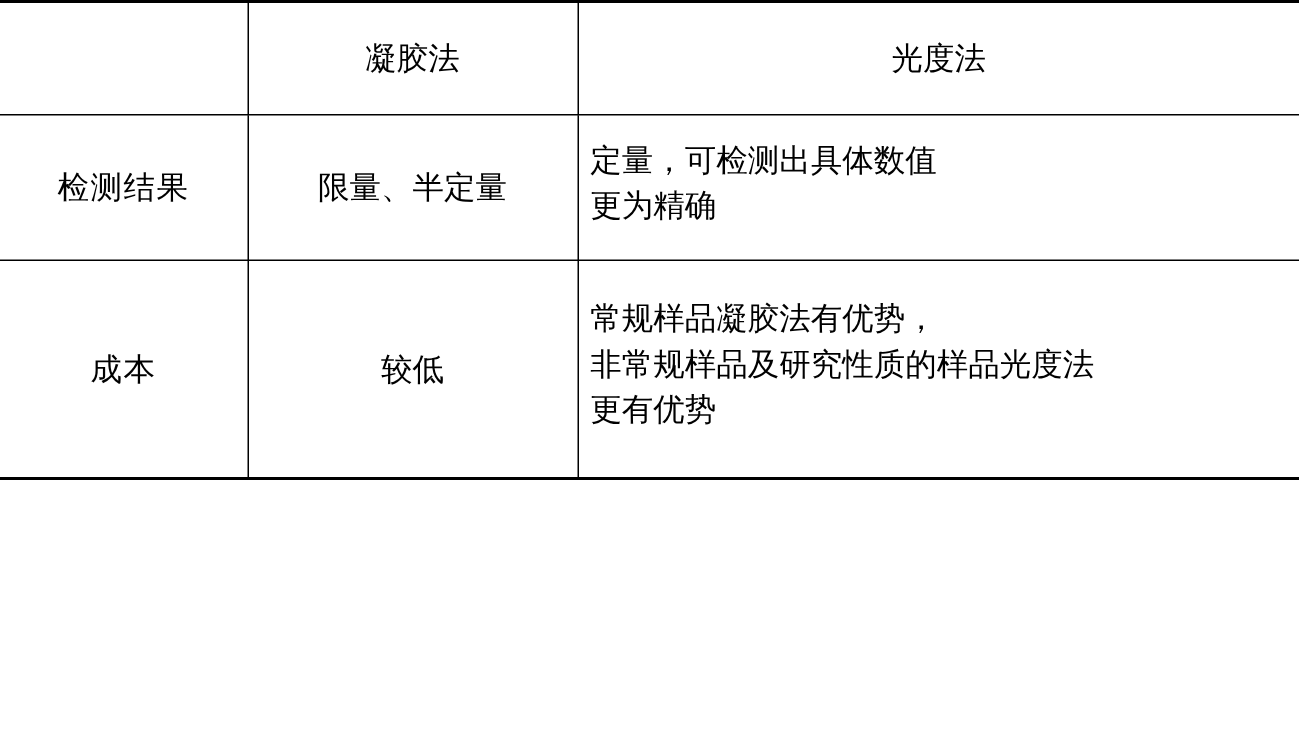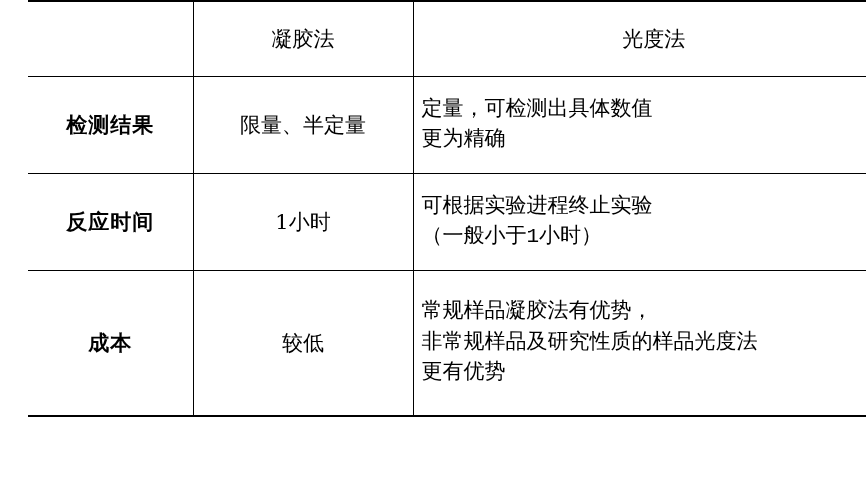--- a/index.html
+++ b/index.html
@@ -12,21 +12,20 @@
     height: 498px;
     font-family: "DejaVu Serif", "Liberation Serif", serif;
     color: #000000;
     overflow: hidden;
   }
   #sheet {
     position: relative;
     width: 866px;
     height: 498px;
     box-sizing: border-box;
-    padding-left: 28px;
   }
   table.comparison {
     border-collapse: collapse;
     width: 866px;
     table-layout: fixed;
     border-top: 2px solid #000;
     border-bottom: 2px solid #000;
   }
   table.comparison td {
     border: 1px solid #000;
@@ -34,21 +33,20 @@
     border-bottom: 1px solid #000;
     padding: 6px 8px;
     vertical-align: middle;
     font-size: 21px;
     line-height: 1.45;
     color: #000;
   }
   
   table.comparison td.first-col {
     border-left: none;
-    font-weight: bold;
   }
   table.comparison td.last-col {
     border-right: none;
     margin-left: 25px;
   }
   col.c1 { width: 165px; }
   col.c2 { width: 220px; }
   col.c3 { width: 481px; }
 
   .cell-center {
@@ -93,26 +91,20 @@
         <td class="last-col cell-center">光度法</td>
       </tr>
 
       <tr class="row-result">
         <td class="first-col label multiline">检测结果</td>
         <td class="cell-center multiline">限量、半定量</td>
         <td class="last-col cell-left multiline">定量，可检测出具体数值
 更为精确</td>
       </tr>
 
-      <tr class="row-time">
-        <td class="first-col label multiline">反应时间</td>
-        <td class="cell-center multiline">1小时</td>
-        <td class="last-col cell-left multiline">可根据实验进程终止实验
-（一般小于1小时）</td>
-      </tr>
 
 
       <tr class="row-cost">
         <td class="first-col label multiline">成本</td>
         <td class="cell-center multiline">较低</td>
         <td class="last-col cell-left multiline">常规样品凝胶法有优势，
 非常规样品及研究性质的样品光度法
 更有优势</td>
       </tr>
     </tbody>

